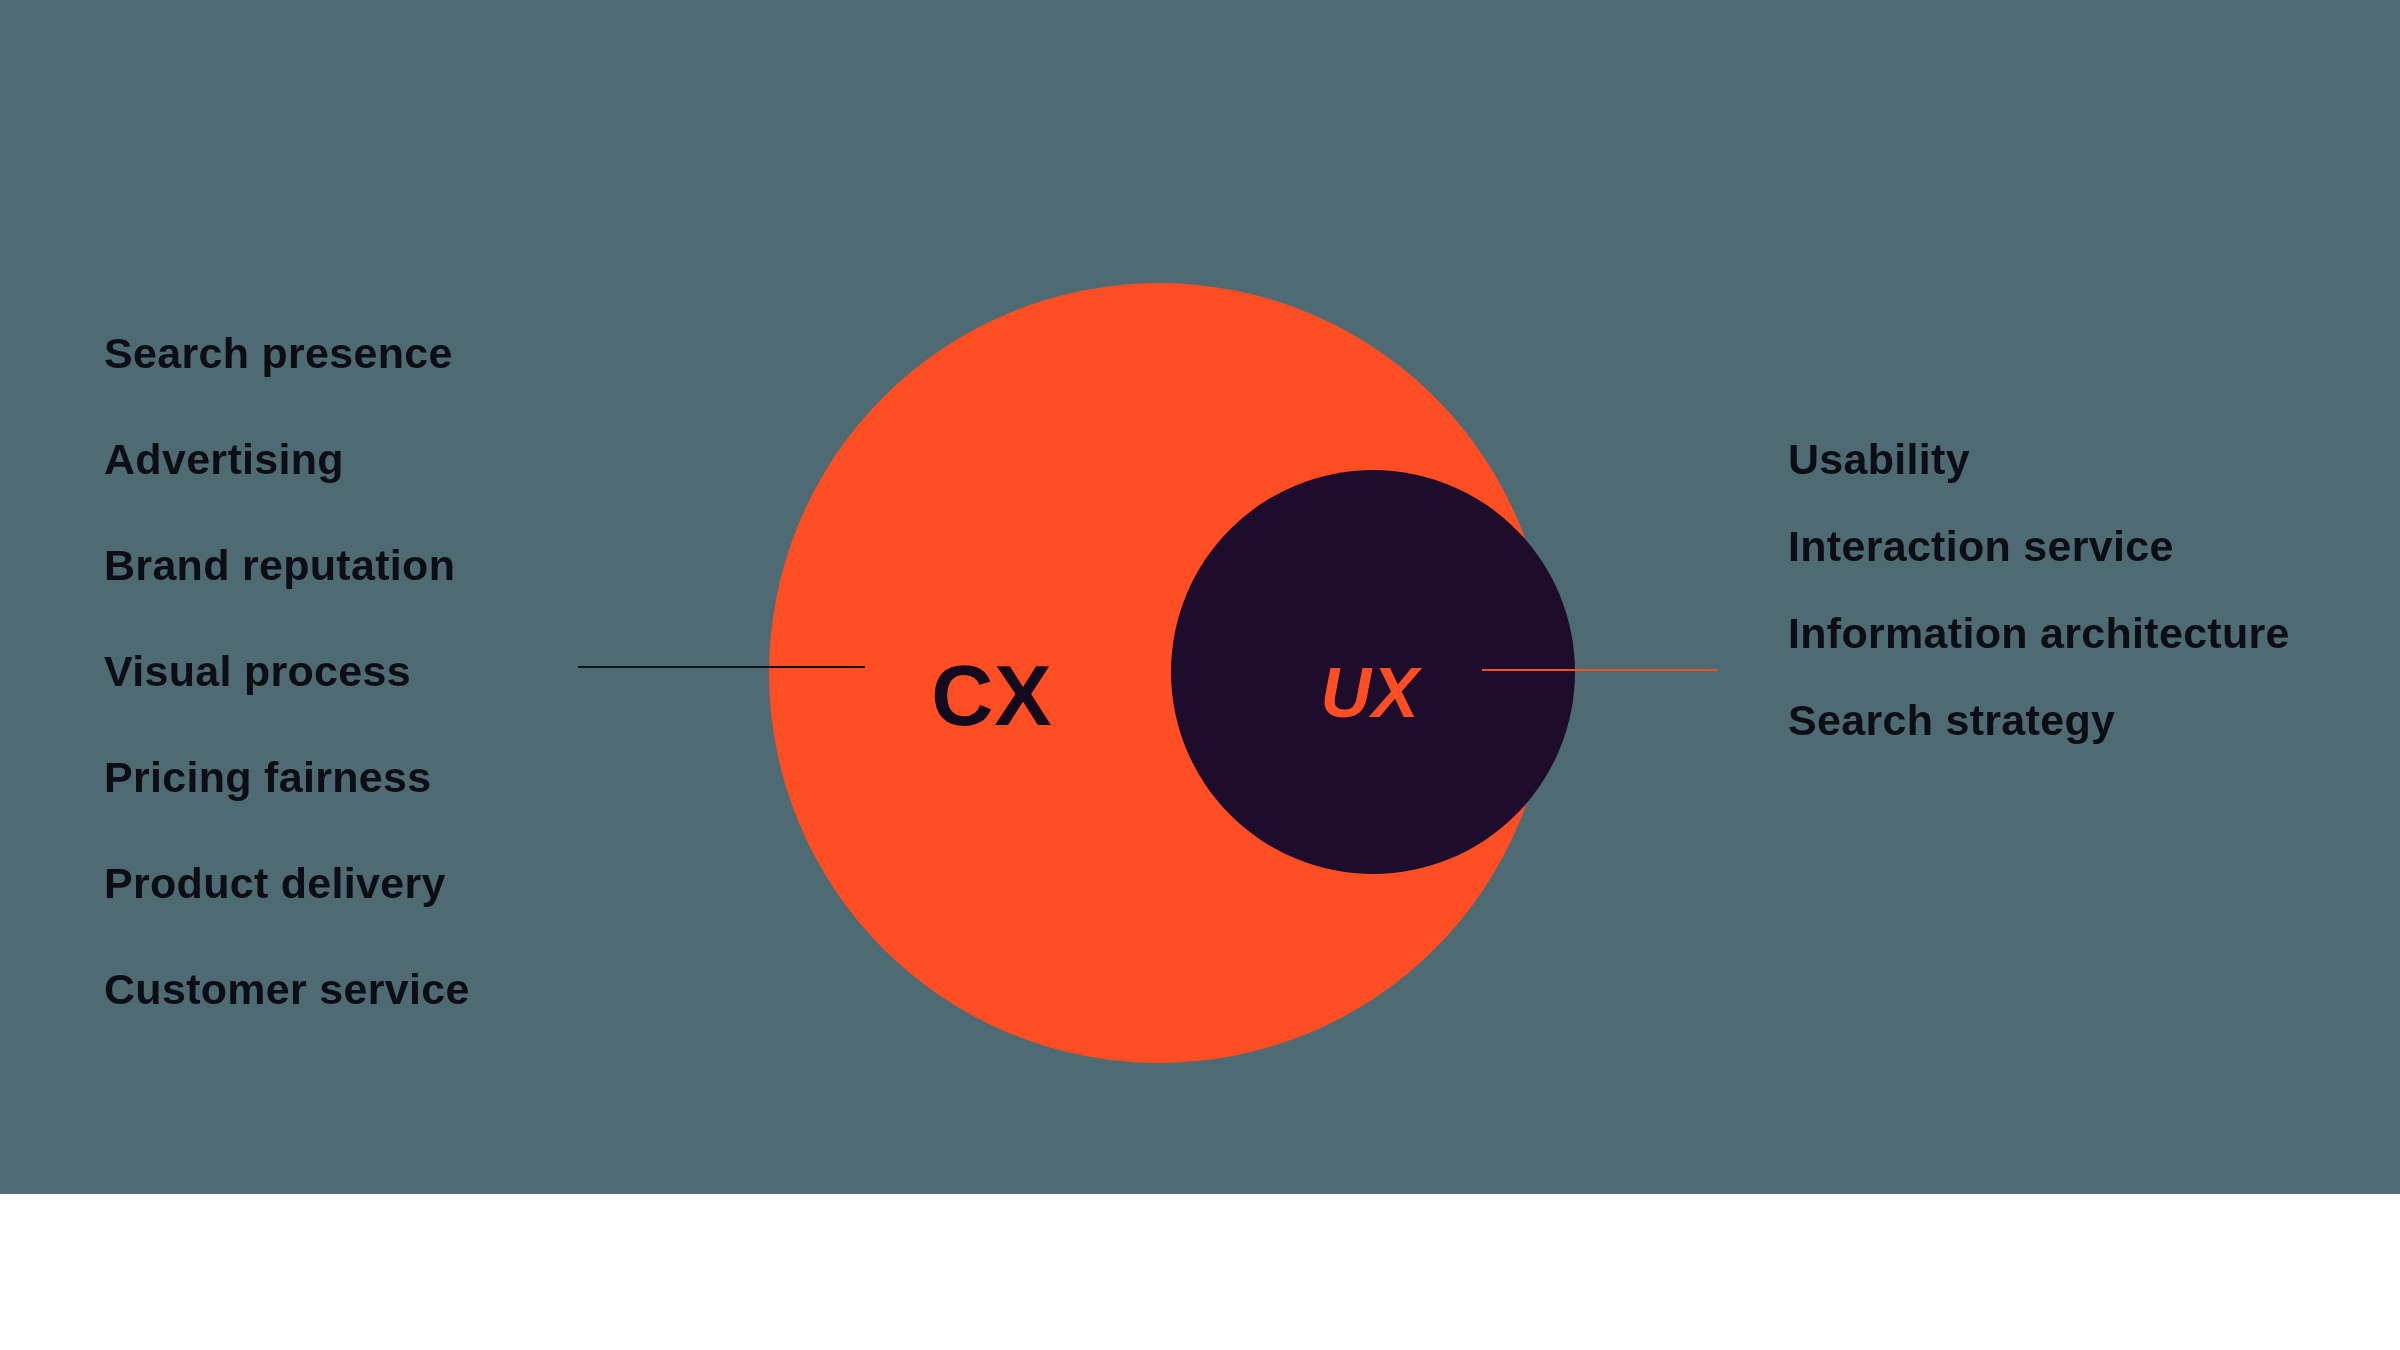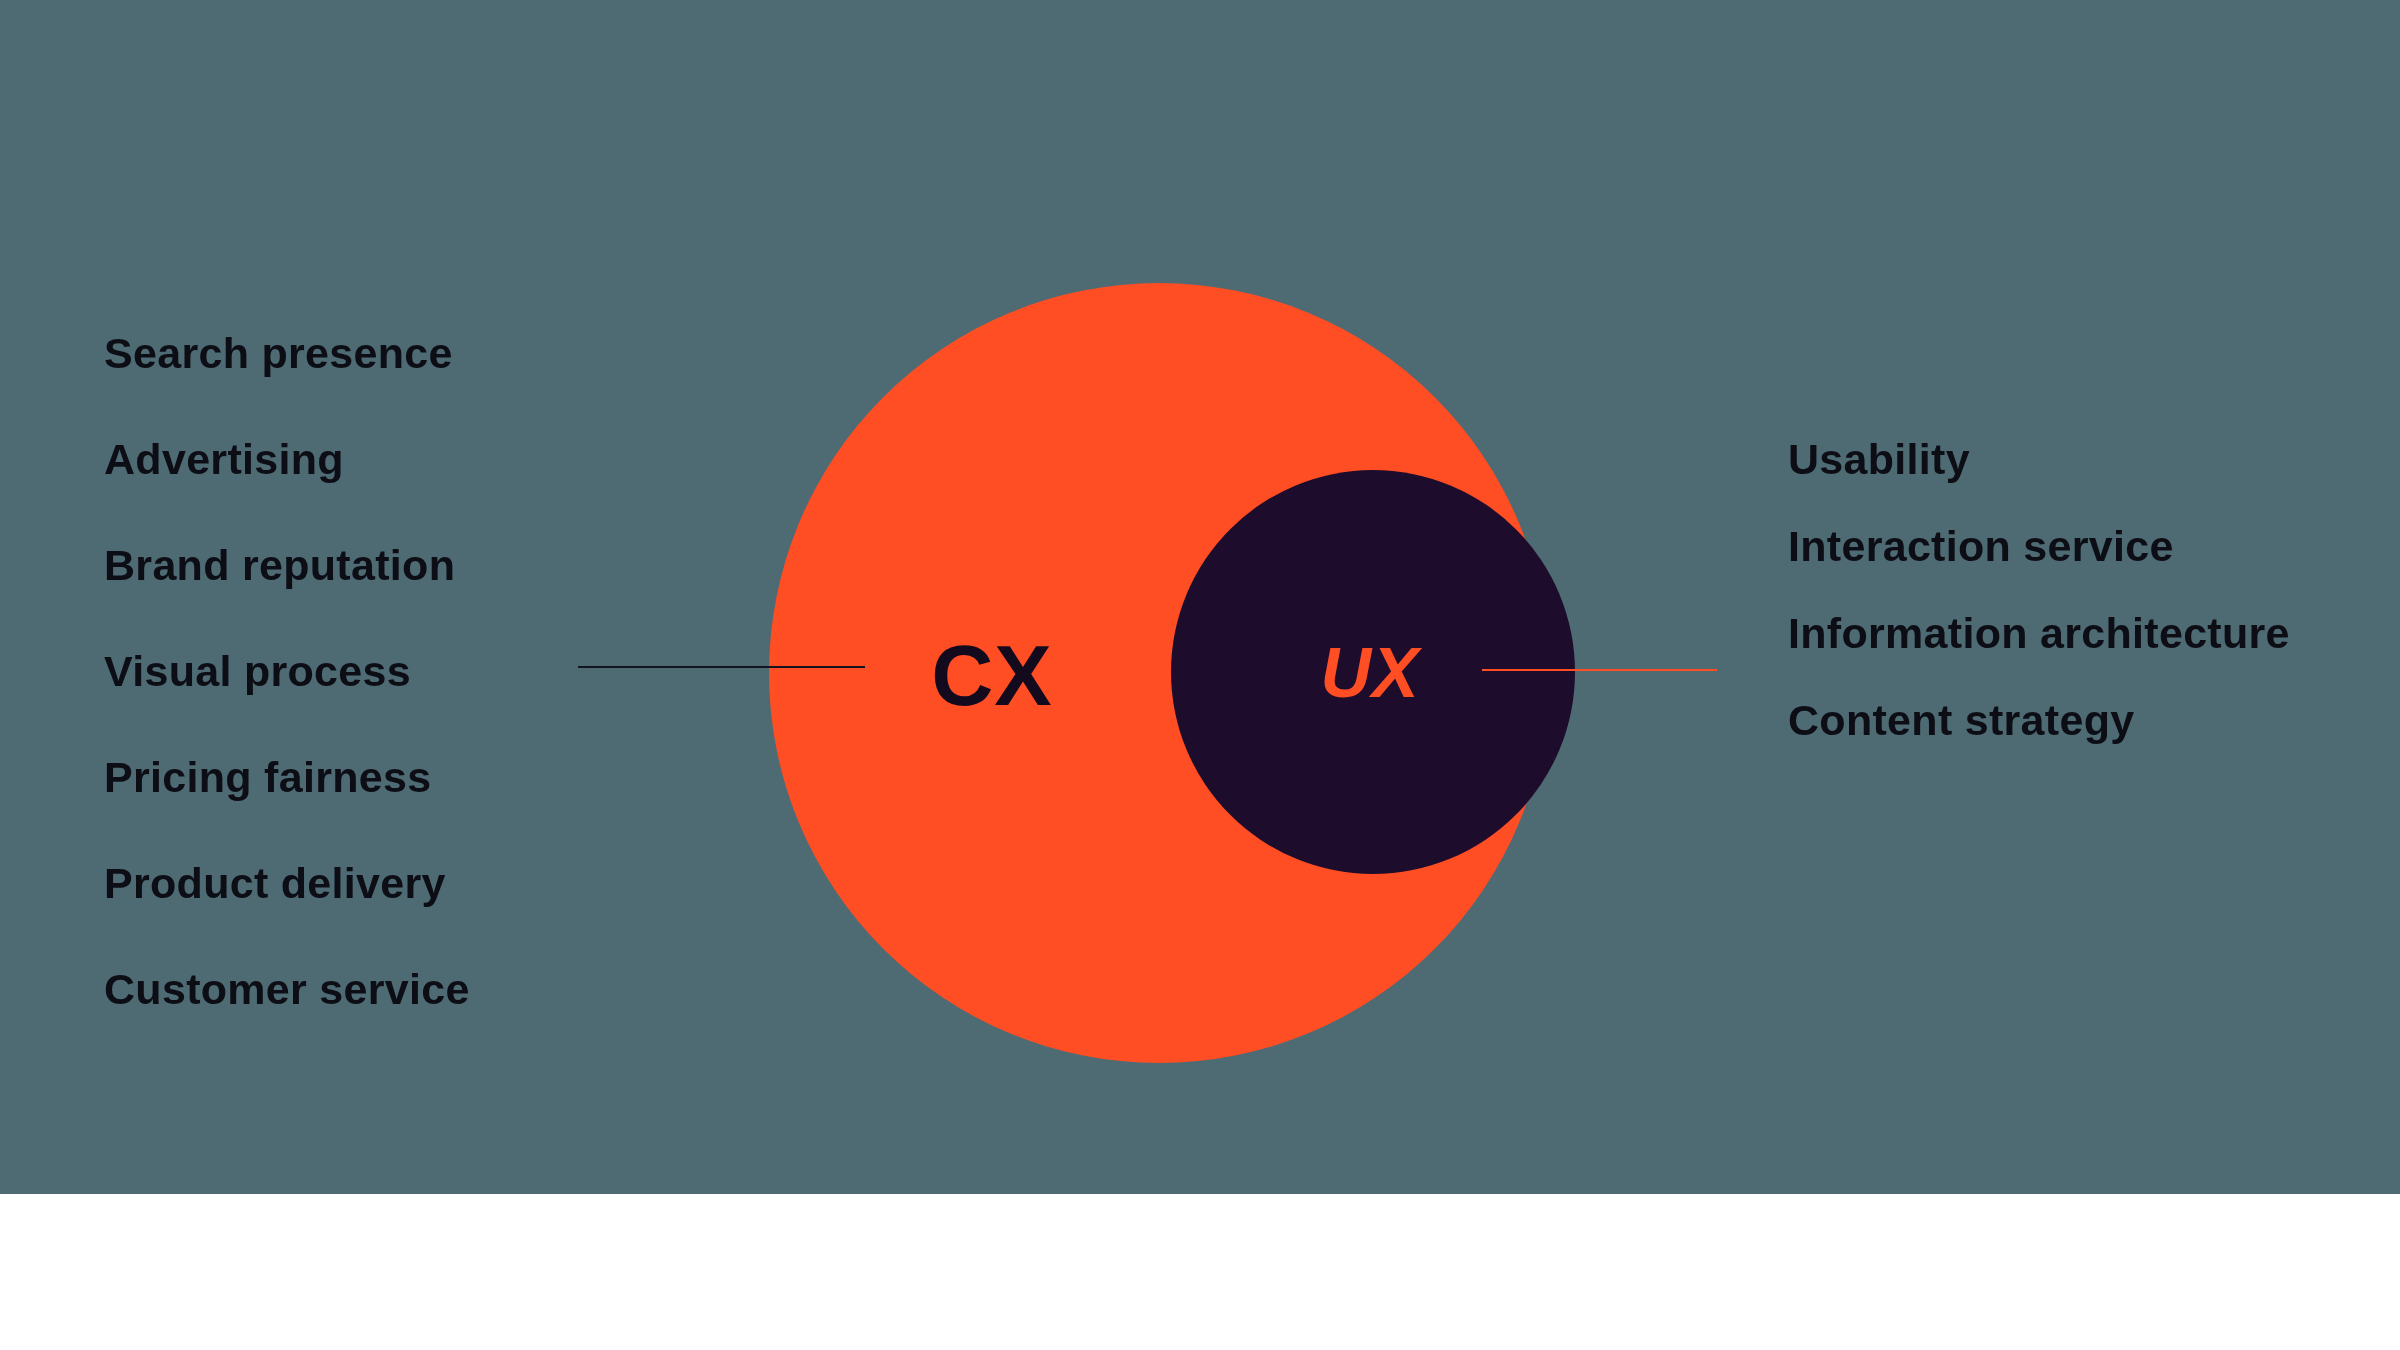--- a/index.html
+++ b/index.html
@@ -51,20 +51,21 @@
     background: var(--ux-circle, #1e0c2c);
   }
 
   
   .venn-label {
     position: absolute;
     transform: translate(-50%, -50%);
     font-weight: 800;
     line-height: 1;
     letter-spacing: 1px;
+    margin-top: 20px;
   }
   .cx-label {
     left: 992px;
     top: 675px;
     font-size: 86px;
     color: var(--cx-label-text, #140a1e);
   }
   .ux-label {
     left: 1370px;
     top: 673px;
@@ -113,16 +114,16 @@
 
   <div class="venn-label ux-label">UX</div>
 
   <div class="connector connector-left"></div>
   <div class="connector connector-right"></div>
 
   <div class="factor-list right-list">
       <div class="factor-item">Usability</div>
       <div class="factor-item">Interaction service</div>
       <div class="factor-item">Information architecture</div>
-      <div class="factor-item">Content strategy</div>
+      <div class="factor-item">Search strategy</div>
     </div>
 
 </div>
 
 </body></html>

